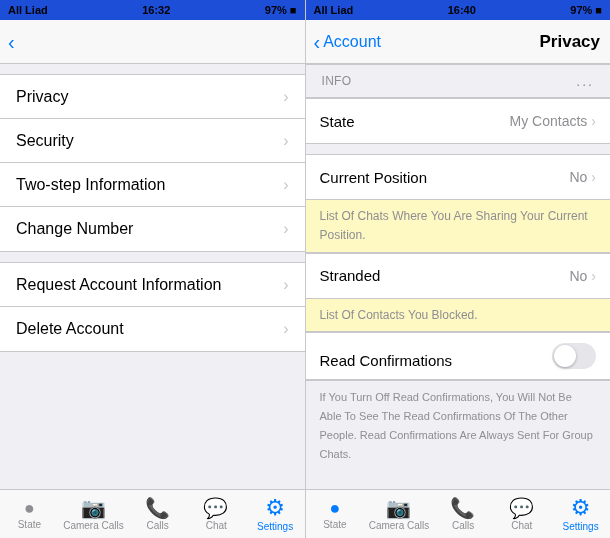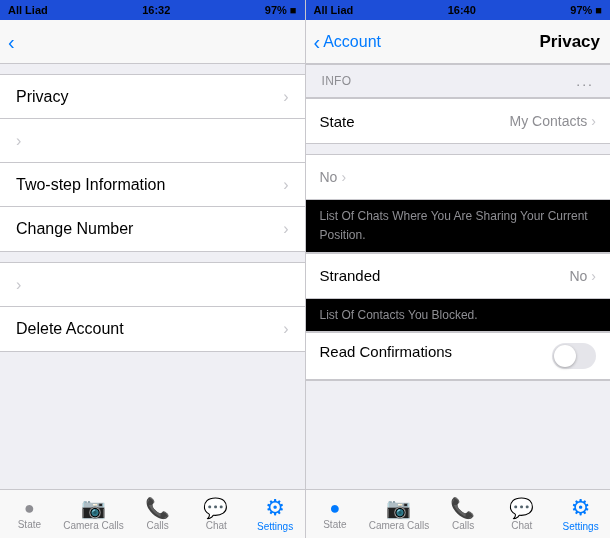--- a/index.html
+++ b/index.html
@@ -166,21 +166,21 @@
       border-bottom: 1px solid #c8c7cc;
       position: relative;
     }
     .right-list-item:last-child { border-bottom: none; }
     .right-list-item .item-label { font-size: 15px; color: #000; flex: 1; }
     .right-list-item .item-value { font-size: 14px; color: #8e8e93; margin-right: 4px; }
     .right-list-item .chevron-right { color: #c7c7cc; font-size: 14px; }
 
     .description-block {
       padding: 6px 14px 8px;
-      background: #000000;
+      background: #fef9c3;
       border-bottom: 1px solid #c8c7cc;
     }
     .description-text {
       font-size: 12px;
       color: #8e8e93;
       line-height: 1.4;
     }
 
     
     .toggle {
@@ -199,21 +199,21 @@
       background: #fff;
       border-radius: 50%;
       top: 2px;
       left: 2px;
       box-shadow: 0 1px 3px rgba(0,0,0,0.3);
       transition: left 0.2s;
     }
 
     .read-confirm-item {
       display: flex;
-      align-items: flex-start;
+      align-items: flex-end;
       justify-content: space-between;
       padding: 10px 14px;
       background: #fff;
       border-bottom: 1px solid #c8c7cc;
     }
     .read-confirm-label { font-size: 15px; color: #000; }
 
     .footer-description {
       padding: 6px 14px 8px;
       background: #efeff4;
@@ -250,36 +250,38 @@
   </div>
 
   <div class="gap-block"></div>
 
   <div class="list-group">
     <div class="list-item">
       <span class="item-label">Privacy</span>
       <span class="chevron-right">›</span>
     </div>
     <div class="list-item">
+      <span class="item-label">Security</span>
       <span class="chevron-right">›</span>
     </div>
     <div class="list-item">
       <span class="item-label">Two-step Information</span>
       <span class="chevron-right">›</span>
     </div>
     <div class="list-item">
       <span class="item-label">Change Number</span>
       <span class="chevron-right">›</span>
     </div>
   </div>
 
   <div class="gap-block"></div>
 
   <div class="list-group">
     <div class="list-item">
+      <span class="item-label">Request Account Information</span>
       <span class="chevron-right">›</span>
     </div>
     <div class="list-item">
       <span class="item-label">Delete Account</span>
       <span class="chevron-right">›</span>
     </div>
   </div>
 
   <div class="spacer"></div>
 
@@ -336,20 +338,21 @@
       <span class="item-label">State</span>
       <span class="item-value">My Contacts</span>
       <span class="chevron-right">›</span>
     </div>
   </div>
 
   <div class="gap-block"></div>
 
   <div class="right-list-group">
     <div class="right-list-item">
+      <span class="item-label">Current Position</span>
       <span class="item-value">No</span>
       <span class="chevron-right">›</span>
     </div>
   </div>
   <div class="description-block">
     <span class="description-text">List Of Chats Where You Are Sharing Your Current Position.</span>
   </div>
 
   <div class="right-list-group">
     <div class="right-list-item">
@@ -361,20 +364,23 @@
   <div class="description-block">
     <span class="description-text">List Of Contacts You Blocked.</span>
   </div>
 
   <div class="right-list-group">
     <div class="read-confirm-item">
       <span class="read-confirm-label">Read Confirmations</span>
       <div class="toggle"></div>
     </div>
   </div>
+  <div class="footer-description">
+    <span class="footer-description-text">If You Turn Off Read Confirmations, You Will Not Be Able To See The Read Confirmations Of The Other People. Read Confirmations Are Always Sent For Group Chats.</span>
+  </div>
 
   <div class="spacer"></div>
 
   <div class="tab-bar">
     <div class="tab-item">
       <span class="tab-icon" style="font-size:18px; color:#007aff;">●</span>
       <span class="tab-label">State</span>
     </div>
     <div class="tab-item">
       <span class="tab-icon" style="font-size:20px;">📷</span>

